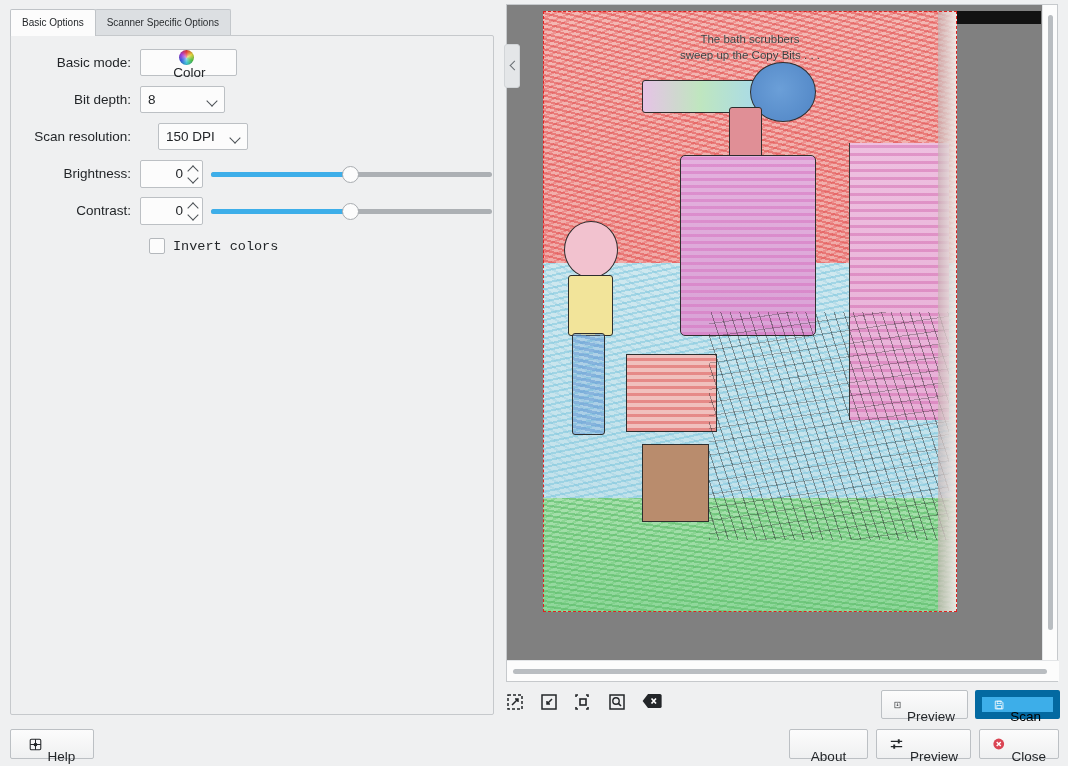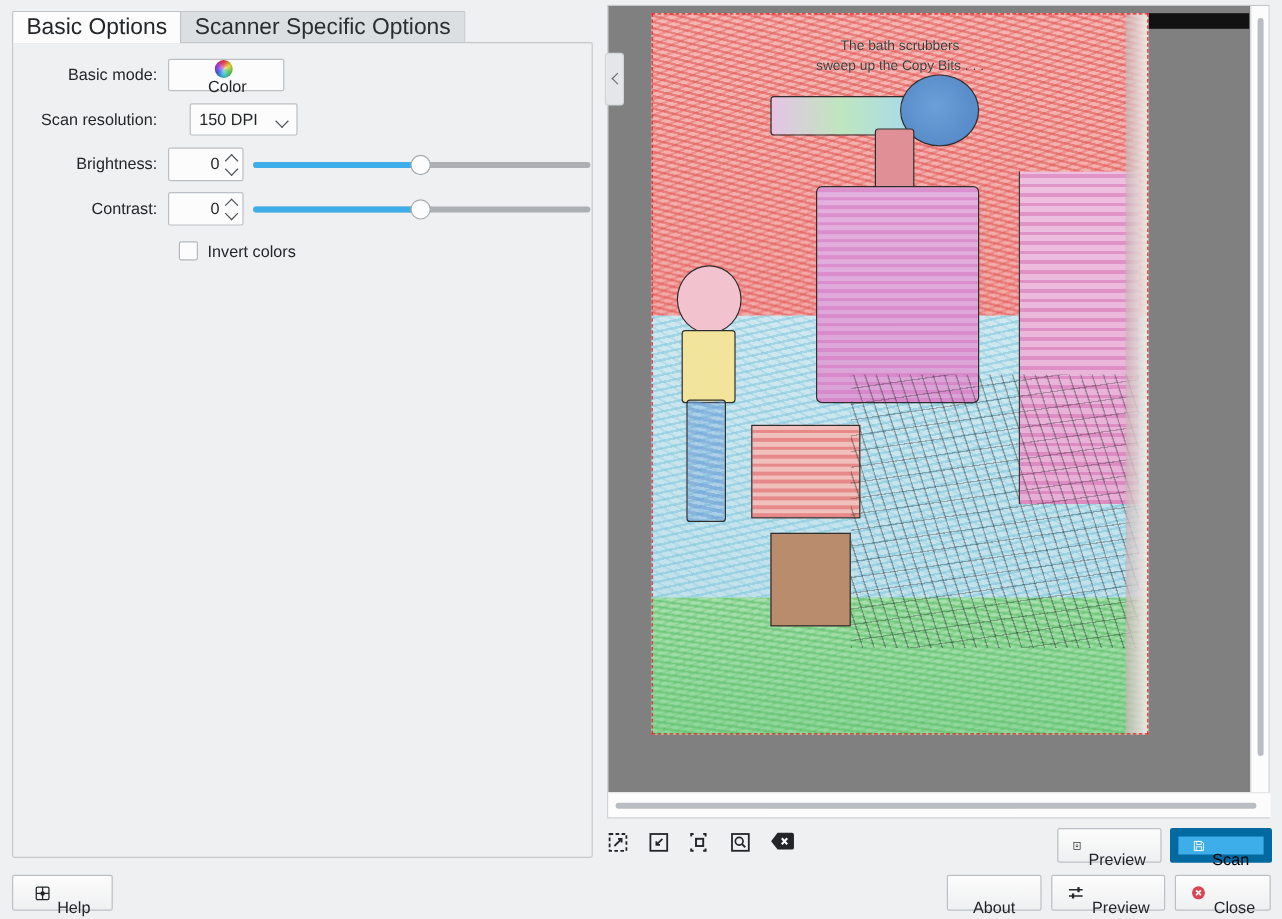--- a/index.html
+++ b/index.html
@@ -16,21 +16,21 @@
   
   #left-panel {
     position: absolute; left: 0; top: 0; width: 502px; height: 718px;
   }
   #tabbar {
     position: absolute; left: 10px; top: 8px; height: 28px;
     display: flex; align-items: flex-end;
   }
   .tab {
     height: 27px; padding: 0 11px; line-height: 26px;
-    font-size: 19px; color: #232629;
+    font-size: 10px; color: #232629;
     border: 1px solid #bfc3c7; border-bottom: none;
     border-radius: 2px 2px 0 0; cursor: default; white-space: nowrap;
   }
   .tab.inactive {
     background: #dcdfe2; color: #2b2e31; margin-left: -1px;
     border-color: #c3c7cb;
   }
   .tab.active {
     background: #fcfcfc; border-color: #bfc3c7;
     position: relative; z-index: 4;
@@ -104,21 +104,21 @@
     position: absolute; top: 6px; left: 131px; width: 17px; height: 17px;
     background: #fcfcfc; border: 1px solid #a8acb0; border-radius: 50%;
   }
 
   
   #row-invert { display: flex; align-items: center; height: 28px; padding-left: 138px; }
   .checkbox {
     width: 16px; height: 16px; background: #fcfcfc;
     border: 1px solid #b4b8bc; border-radius: 2px; margin-right: 8px;
   }
-  #invert-label { font-size: 13.5px; }
+  #invert-label { font-size: 13.5px; font-family: Liberation Mono, monospace; }
 
   
   .btn {
     height: 30px; background: linear-gradient(#fcfcfc, #eff0f1);
     border: 1px solid #bcc0c4; border-radius: 2px;
     display: inline-flex; align-items: center; justify-content: center;
     gap: 6px; padding: 0 12px; font-size: 13.5px; color: #232629;
     cursor: default; white-space: nowrap;
   }
   #help-button { position: absolute; left: 10px; top: 729px; width: 84px; }
@@ -305,20 +305,27 @@
 
         <div class="row">
           <div class="row-label">Basic mode:</div>
           <div class="combo" id="combo-scanmode">
             <span class="colorwheel"></span>
             <span class="combo-text">Color</span>
             <span class="chev"></span>
           </div>
         </div>
 
+        <div class="row">
+          <div class="row-label">Bit depth:</div>
+          <div class="combo" id="combo-bitdepth">
+            <span class="combo-text">8</span>
+            <span class="chev"></span>
+          </div>
+        </div>
 
         <div class="row">
           <div class="row-label">Scan resolution:</div>
           <div class="combo" id="combo-res">
             <span class="combo-text">150 DPI</span>
             <span class="chev"></span>
           </div>
         </div>
 
         <div class="row">

